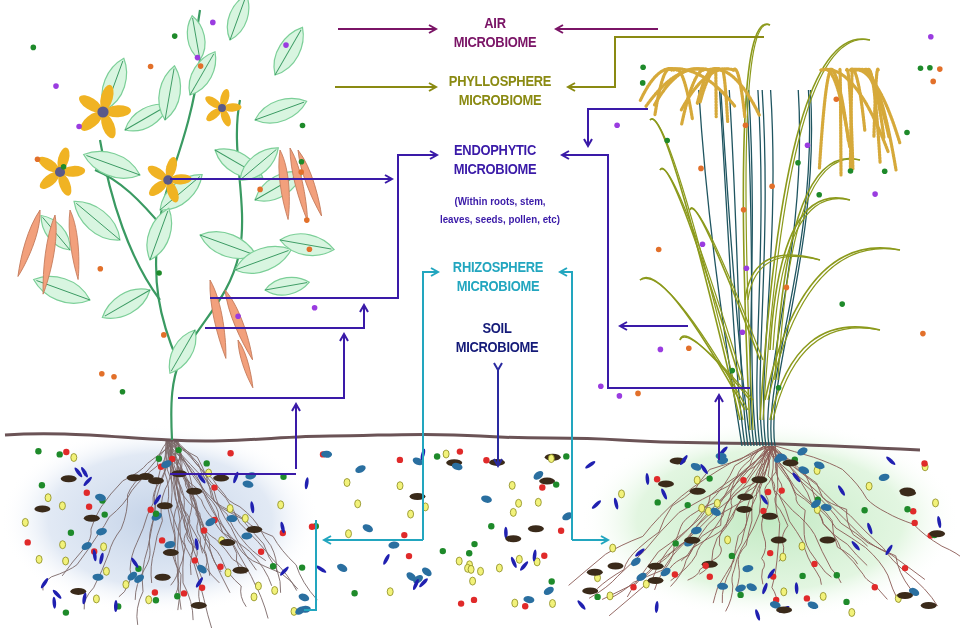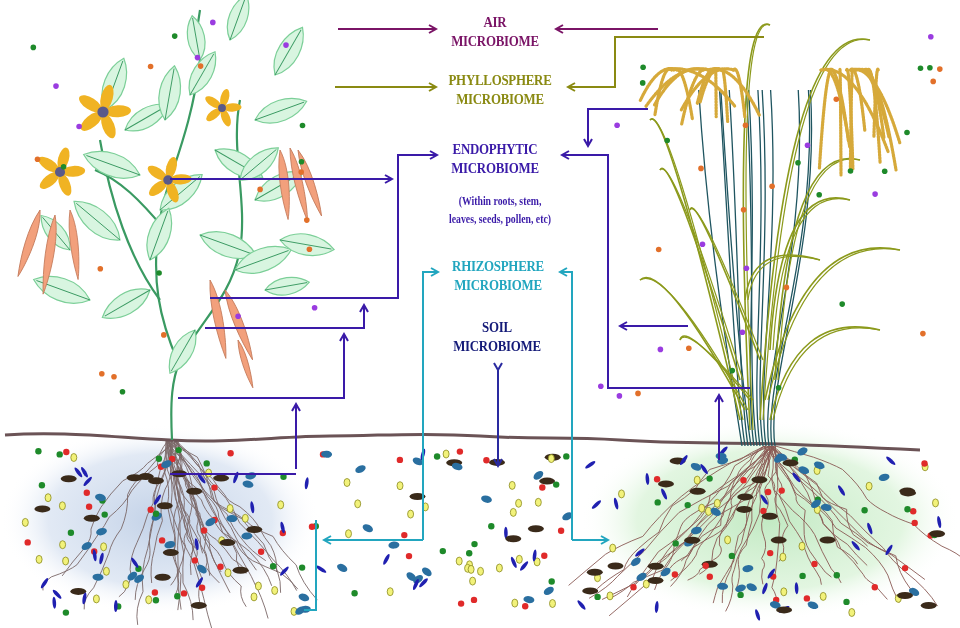--- a/index.html
+++ b/index.html
@@ -1,16 +1,16 @@
 <!DOCTYPE html>
 <html><head>
 <meta charset="utf-8">
 <style>
   html,body{margin:0;padding:0;background:#ffffff;}
-  #stage{position:relative;width:960px;height:628px;overflow:hidden;background:#fff;font-family:Liberation Serif, serif;}
+  #stage{position:relative;width:960px;height:628px;overflow:hidden;background:#fff;font-family:Liberation Sans, sans-serif;}
   svg#art{position:absolute;left:0;top:0;}
   .lbl{position:absolute;text-align:center;font-weight:bold;font-size:15px;line-height:19px;letter-spacing:-0.3px;transform:scaleX(0.86);transform-origin:center top;white-space:nowrap;}
   .sub{position:absolute;text-align:center;font-weight:bold;font-size:11.5px;line-height:18px;transform:scaleX(0.85);transform-origin:center top;white-space:nowrap;}
 </style>
 </head>
 <body>
 
 <div id="stage">
   <svg id="art" width="960" height="628" viewBox="0 0 960 628">
     <defs>

